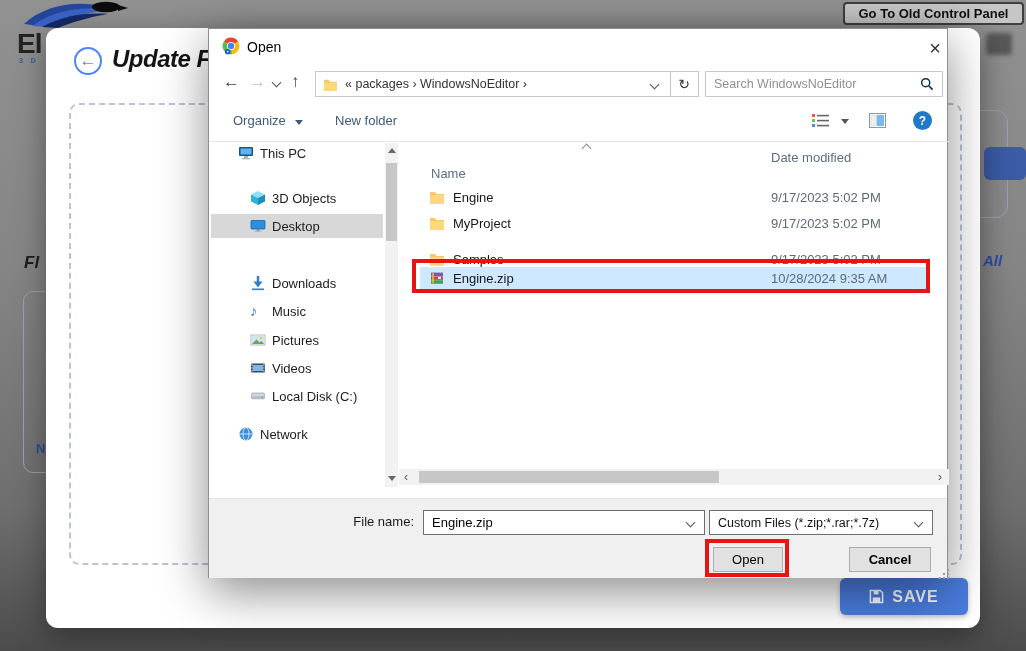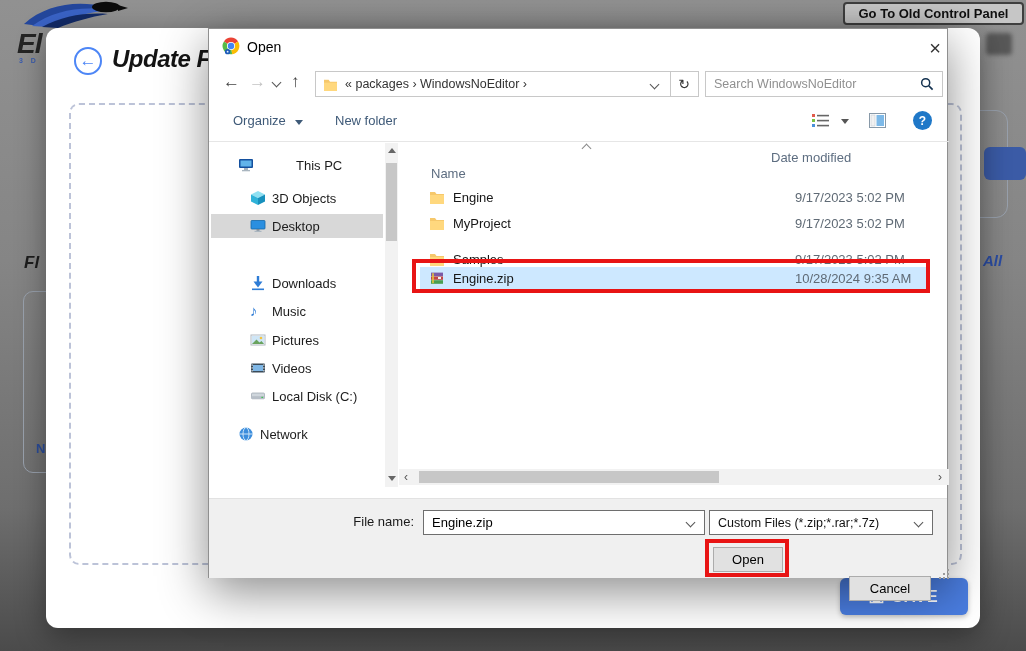--- a/index.html
+++ b/index.html
@@ -4,21 +4,21 @@
 <style>
   html,body{margin:0;padding:0;background:#333;}
   *{box-sizing:border-box;}
   .screen{position:relative;width:1026px;height:651px;overflow:hidden;
     font-family:"Liberation Sans","DejaVu Sans",sans-serif;
     background:linear-gradient(180deg,#919191 0%,#858585 40%,#6e6e6e 78%,#4b4b4b 100%);}
   .abs{position:absolute;}
 
   
   .logo-eagle{left:20px;top:0;width:112px;height:28px;}
-  .logo-word{left:17px;top:28px;font-size:28px;font-weight:bold;font-style:italic;color:#242424;letter-spacing:-1px;}
+  .logo-word{left:17px;top:28px;font-size:28px;font-weight:bold;color:#242424;letter-spacing:-1px;}
   .logo-sub{left:19px;top:57px;font-size:7px;font-weight:bold;color:#3b5cae;letter-spacing:3px;}
   .old-panel-btn{left:843px;top:2px;width:181px;height:23px;background:#c6c6c6;border:2px solid #3f3f3f;
     border-radius:4px;font-size:13px;font-weight:bold;color:#101010;display:flex;align-items:center;justify-content:center;}
   .bg-heading{left:24px;top:253px;font-size:17px;font-weight:bold;font-style:italic;color:#1d1d1d;}
   .bg-card-left{left:23px;top:291px;width:60px;height:182px;border:1px solid #99a1ad;border-radius:10px;}
   .bg-link-n{left:36px;top:441px;font-size:13px;font-weight:bold;color:#2b4d9b;}
   .bg-btn-right{left:984px;top:147px;width:42px;height:33px;background:#3b5ba6;border-radius:6px;}
   .bg-card-right{left:958px;top:110px;width:50px;height:108px;border:1px solid #99a1ad;border-radius:12px;}
   .bg-blob{left:986px;top:33px;width:26px;height:22px;background:#585858;border-radius:4px;filter:blur(2px);}
   .bg-link-all{left:983px;top:252px;font-size:15px;font-weight:bold;font-style:italic;color:#2b4da3;}
@@ -58,38 +58,38 @@
   .vthumb{left:1px;top:20px;width:11px;height:78px;background:#c7c7c7;}
   .tri{width:0;height:0;position:absolute;}
   .tri-up{left:3px;top:5px;border-left:4px solid transparent;border-right:4px solid transparent;border-bottom:5px solid #666;}
   .tri-down{left:3px;top:333px;border-left:4px solid transparent;border-right:4px solid transparent;border-top:5px solid #666;}
 
   .col-head{font-size:13px;color:#5d6d80;}
   .chev-up{width:7px;height:7px;border-left:1.4px solid #8a8a8a;border-top:1.4px solid #8a8a8a;transform:rotate(45deg);}
   .chev-dn{width:7px;height:7px;border-right:1.4px solid #555;border-bottom:1.4px solid #555;transform:rotate(45deg);display:inline-block;}
   .frow{height:22px;display:flex;align-items:center;}
   .frow .fname{margin-left:8px;font-size:13px;color:#161616;}
-  .fdate{font-size:13px;color:#5f6a75;margin-left:24px;}
+  .fdate{font-size:13px;color:#5f6a75;}
   .sel-band{left:211px;top:238px;width:506px;height:22px;background:#cde8ff;}
 
   .hscroll{left:190px;top:440px;width:550px;height:16px;background:#f2f2f2;display:flex;align-items:center;}
   .hthumb{left:20px;top:2px;width:300px;height:12px;background:#c7c7c7;}
   .harrow{font-size:12px;color:#555;width:14px;text-align:center;}
 
   .dlg-footer{left:0;top:469px;width:738px;height:80px;background:#f0f0f0;border-top:1px solid #e2e2e2;}
   .fn-label{left:60px;top:485px;width:145px;text-align:right;font-size:13px;color:#1a1a1a;}
   .combo{border:1px solid #6e6e6e;background:#fff;display:flex;align-items:center;}
   .fn-combo{left:214px;top:481px;width:282px;height:25px;}
   .fn-combo input{flex:1;border:none;outline:none;font-size:13px;padding:0 4px 0 8px;color:#000;
     font-family:"Liberation Sans",sans-serif;background:transparent;}
   .ft-combo{left:500px;top:481px;width:224px;height:25px;font-size:12.5px;padding-left:8px;color:#111;}
   .win-btn{background:#e1e1e1;border:1px solid #acacac;display:flex;align-items:center;justify-content:center;
     font-size:13px;color:#000;}
   .open-btn{left:504px;top:518px;width:70px;height:25px;}
-  .cancel-btn{left:640px;top:547px;width:82px;height:25px;}
+  .cancel-btn{left:640px;top:518px;width:82px;height:25px;font-weight:bold;}
   .grip{left:730px;top:540px;width:2px;height:2px;background:transparent;
     box-shadow:8px 0 0 #9b9b9b,8px 4px 0 #9b9b9b,8px 8px 0 #9b9b9b,4px 4px 0 #9b9b9b,4px 8px 0 #9b9b9b,0 8px 0 #9b9b9b;}
 
   
   .annot{border:4px solid #e81414;z-index:30;}
   .annot-row{left:412px;top:259px;width:518px;height:34px;}
   .annot-open{left:705px;top:539px;width:84px;height:38px;}
 
   .ico{flex:none;display:inline-flex;}
 </style>
@@ -191,21 +191,21 @@
     <svg class="abs ico" style="left:660px;top:84px;" width="17" height="15" viewBox="0 0 17 15">
       <rect x="0.5" y="0.5" width="16" height="14" fill="#fff" stroke="#8899a8"></rect>
       <rect x="2" y="2" width="4" height="11" fill="#f1f1f1" stroke="#c5ccd4" stroke-width=".6"></rect>
       <rect x="7.5" y="2" width="7.5" height="11" fill="#7db9e8"></rect>
     </svg>
     <div class="abs" style="left:704px;top:82px;width:19px;height:19px;border-radius:50%;background:#1f78c8;display:flex;align-items:center;justify-content:center;color:#fff;font-size:12px;font-weight:bold;">
       <span>?</span>
     </div>
     <div class="abs sep"></div>
 
-    <div class="abs side-item" style="top:124px;gap:36px;">
+    <div class="abs side-item" style="top:112px;">
       <svg class="ico" style="margin-left:27px;" width="16" height="16" viewBox="0 0 16 16">
         <rect x="1" y="2" width="14" height="9" rx="1" fill="#14509e"></rect>
           <rect x="2.5" y="3.5" width="11" height="6" fill="#62b4ea"></rect>
         <rect x="6" y="11.2" width="4" height="1.6" fill="#93a1ac"></rect>
           <rect x="4" y="13" width="8" height="1.3" fill="#aab6c0"></rect>
       </svg>
       <span class="lbl">This PC</span>
     </div>
     <div class="abs side-item" style="top:157px;">
       <svg class="ico" style="margin-left:39px;" width="16" height="16" viewBox="0 0 16 16">

